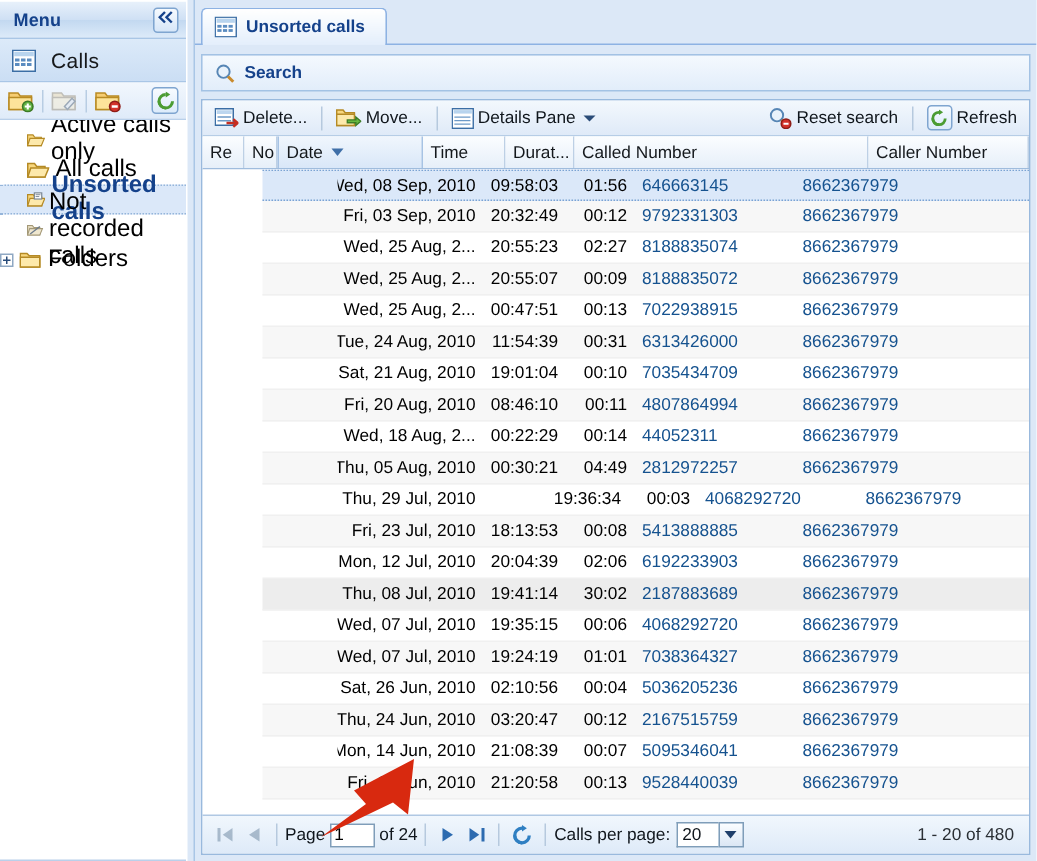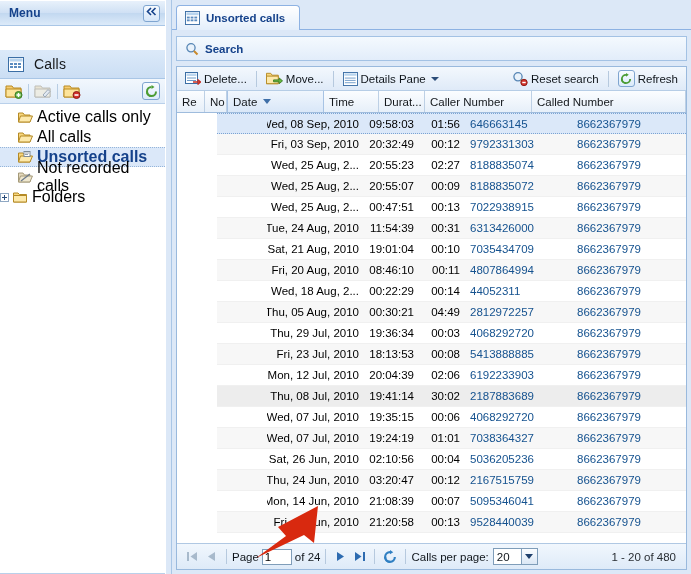--- a/index.html
+++ b/index.html
@@ -56,21 +56,20 @@
     text-align: center;
     cursor: pointer;
   }
   .calls-header {
     height: 29px;
     background: linear-gradient(to bottom, #dceaf9 0%, #cbdef4 100%);
     border-bottom: 1px solid #a9c6e6;
     display: flex;
     align-items: center;
     padding-left: 8px;
-    margin-top: 24px;
   }
   .calls-header .label {
     font-size: 14px;
     color: #16181a;
     margin-left: 10px;
     letter-spacing: 0.2px;
   }
   .tree-toolbar {
     height: 25px;
     background: linear-gradient(to bottom, #f2f7fd 0%, #dfebf9 100%);
@@ -580,25 +579,25 @@
           <div class="hcell sorted" style="width: 97px;">
             <span>Date</span>
             <span class="sortcaret"></span>
           </div>
           <div class="hcell" style="width: 55px;">
             <span>Time</span>
           </div>
           <div class="hcell" style="width: 46px;">
             <span>Durat...</span>
           </div>
+          <div class="hcell" style="width: 114px; flex: 1 1 0%;">
+            <span>Called Number</span>
+          </div>
           <div class="hcell" style="width: 107px;">
             <span>Caller Number</span>
-          </div>
-          <div class="hcell" style="width: 114px; flex: 1 1 0%;">
-            <span>Called Number</span>
           </div>
         </div>
 
       <div class="grid-body" id="gbody">
           <div class="grow sel">
             <div class="gcell" style="width: 28px;"></div>
             <div class="gcell" style="width: 22px;"></div>
             <div class="gcell right" style="width: 97px;">Wed, 08 Sep, 2010</div>
             <div class="gcell right" style="width: 55px;">09:58:03</div>
             <div class="gcell right" style="width: 46px;">01:56</div>
@@ -683,21 +682,21 @@
             <div class="gcell right" style="width: 97px;">Thu, 05 Aug, 2010</div>
             <div class="gcell right" style="width: 55px;">00:30:21</div>
             <div class="gcell right" style="width: 46px;">04:49</div>
             <div class="gcell link" style="width: 107px;">2812972257</div>
             <div class="gcell link" style="width: 114px; flex: 1 1 0%;">8662367979</div>
           </div>
           <div class="grow">
             <div class="gcell" style="width: 28px;"></div>
             <div class="gcell" style="width: 22px;"></div>
             <div class="gcell right" style="width: 97px;">Thu, 29 Jul, 2010</div>
-            <div class="gcell right" style="width: 55px;">19:36:34</div>
+            <div class="gcell right" style="width: 55px; margin-left: 42px;">19:36:34</div>
             <div class="gcell right" style="width: 46px;">00:03</div>
             <div class="gcell link" style="width: 107px;">4068292720</div>
             <div class="gcell link" style="width: 114px; flex: 1 1 0%;">8662367979</div>
           </div>
           <div class="grow alt">
             <div class="gcell" style="width: 28px;"></div>
             <div class="gcell" style="width: 22px;"></div>
             <div class="gcell right" style="width: 97px;">Fri, 23 Jul, 2010</div>
             <div class="gcell right" style="width: 55px;">18:13:53</div>
             <div class="gcell right" style="width: 46px;">00:08</div>

